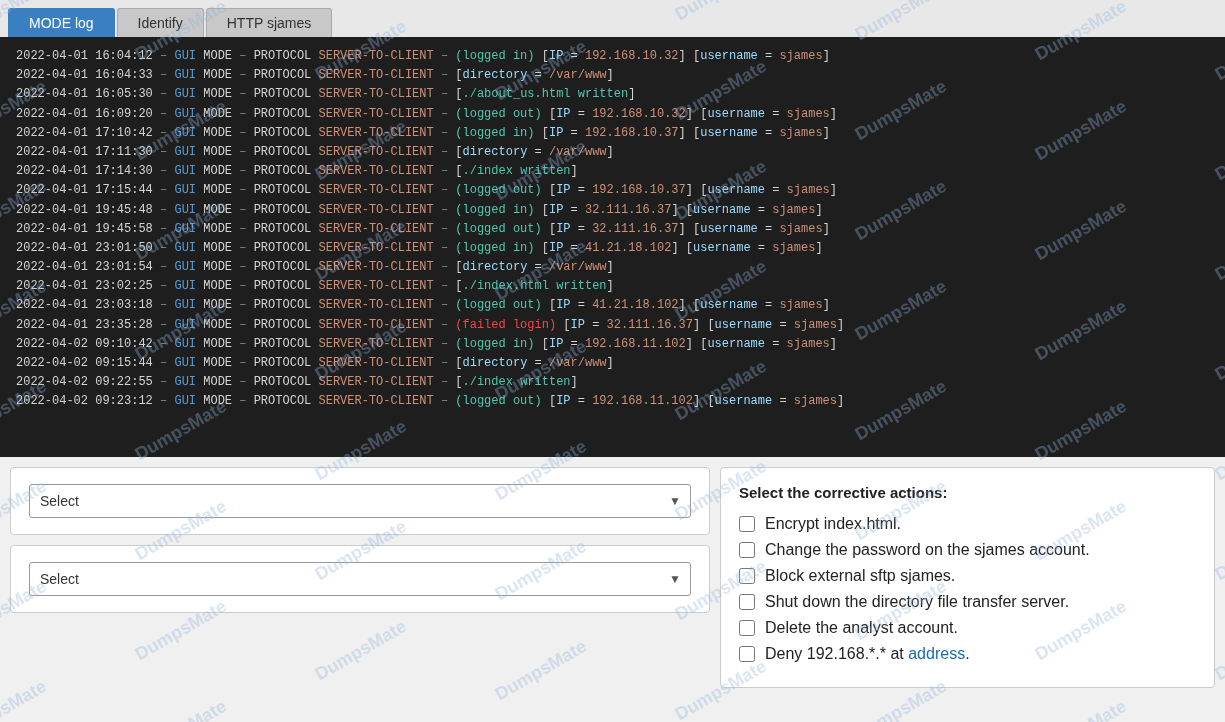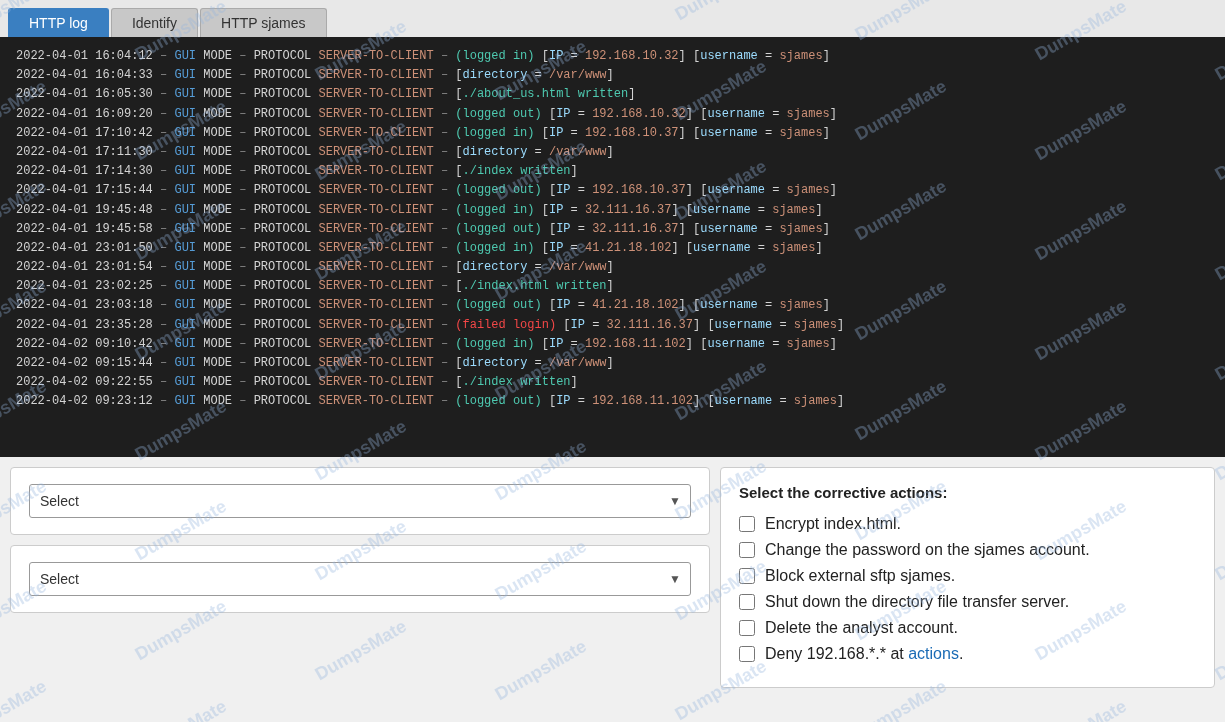--- a/index.html
+++ b/index.html
@@ -226,21 +226,21 @@
     <span class="watermark-text" style="top: 700px; left: 850px;">DumpsMate</span>
     <span class="watermark-text" style="top: 720px; left: 1030px;">DumpsMate</span>
     <span class="watermark-text" style="top: 740px; left: 1210px;">DumpsMate</span>
     <span class="watermark-text" style="top: 700px; left: -50px;">DumpsMate</span>
     <span class="watermark-text" style="top: 720px; left: 130px;">DumpsMate</span>
     <span class="watermark-text" style="top: 740px; left: 310px;">DumpsMate</span>
   </div>
 
 <div class="tabs-bar">
   <div class="tab active">
-    <span>HTTP log</span>
+    <span>MODE log</span>
   </div>
   <div class="tab">
     <span>Identify</span>
   </div>
   <div class="tab">
     <span>HTTP sjames</span>
   </div>
 </div>
 
 <div class="log-container" id="log-output">
@@ -303,17 +303,17 @@
         <div class="checkbox-item">
           <input type="checkbox" id="cb-shutdown-insecure" style="">
           <label for="cb-shutdown-insecure">Shut down the directory file transfer server.</label>
         </div>
         <div class="checkbox-item">
           <input type="checkbox" id="cb-delete-account" style="">
           <label for="cb-delete-account">Delete the analyst account.</label>
         </div>
         <div class="checkbox-item">
           <input type="checkbox" id="cb-deny-ip" style="">
-          <label for="cb-deny-ip">Deny 192.168.*.*  at <span class="highlight-blue">actions</span>.</label>
+          <label for="cb-deny-ip">Deny 192.168.*.*  at <span class="highlight-blue">address</span>.</label>
         </div>
       </div>
   </div>
 </div>
 
 </body></html>

